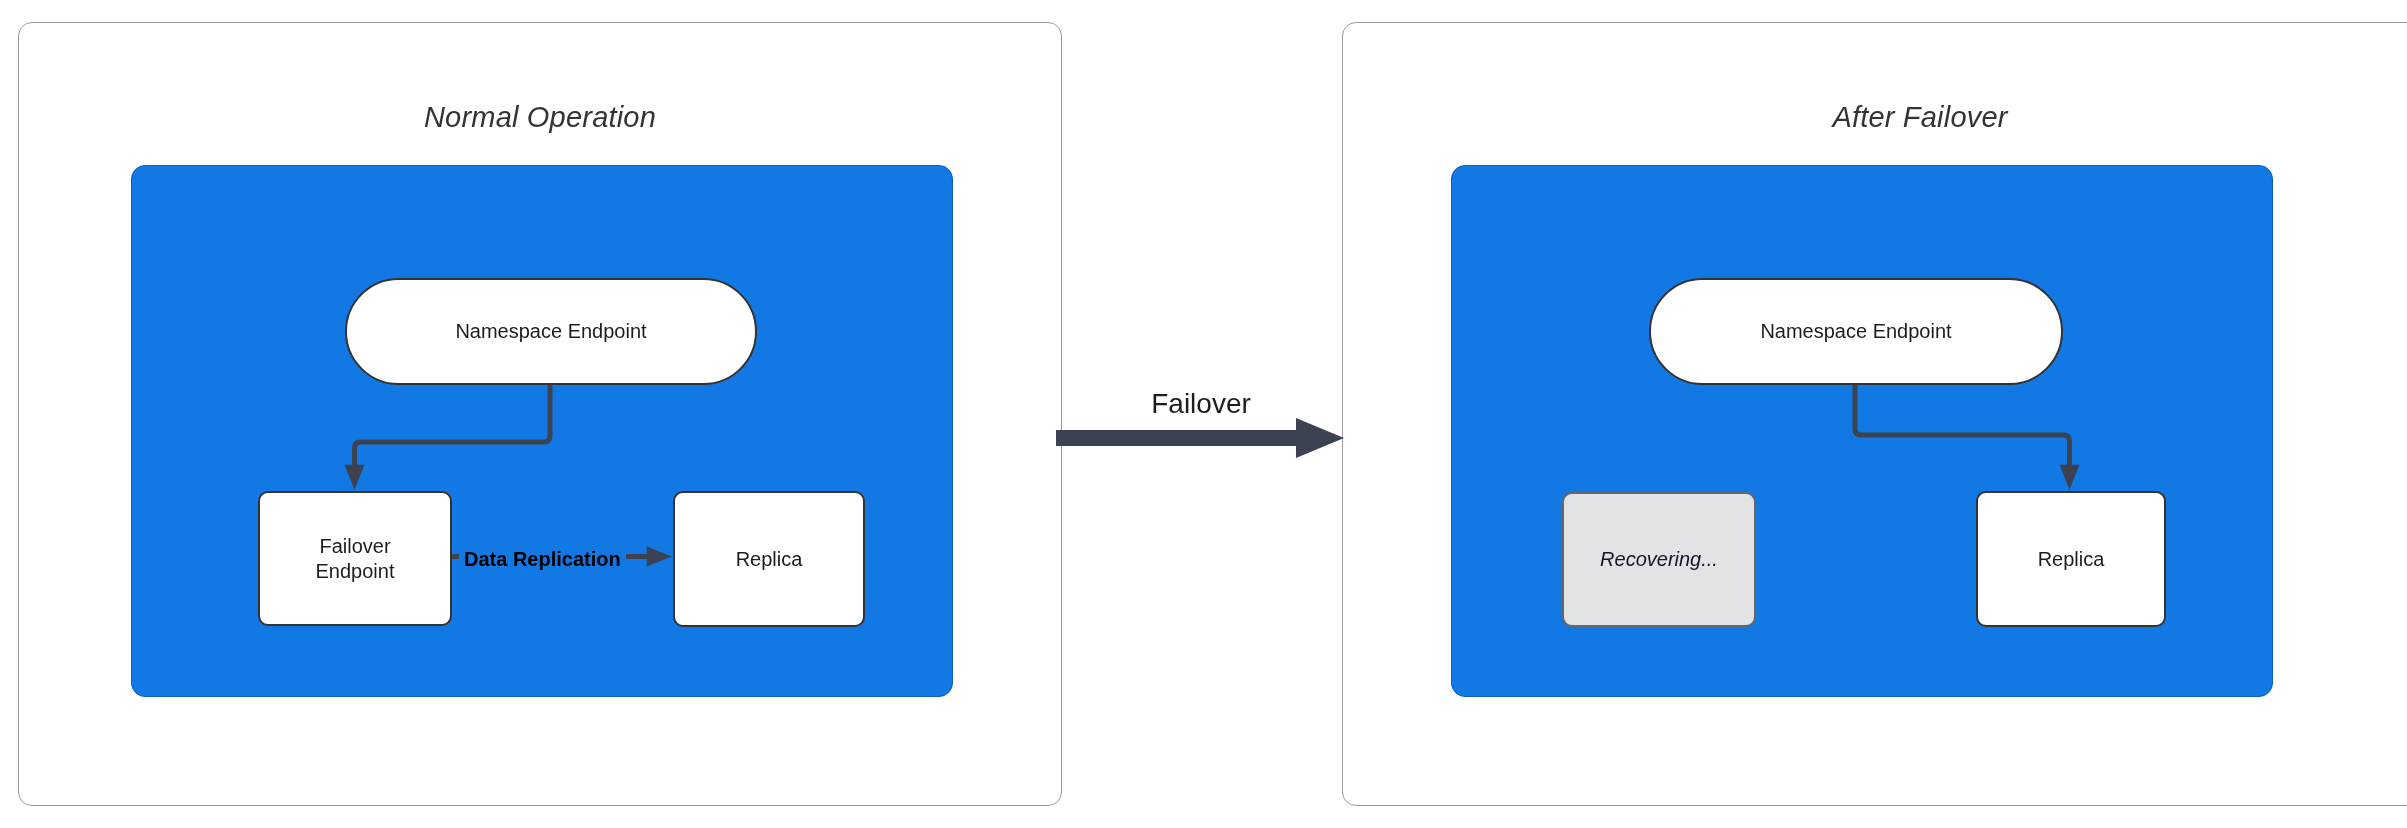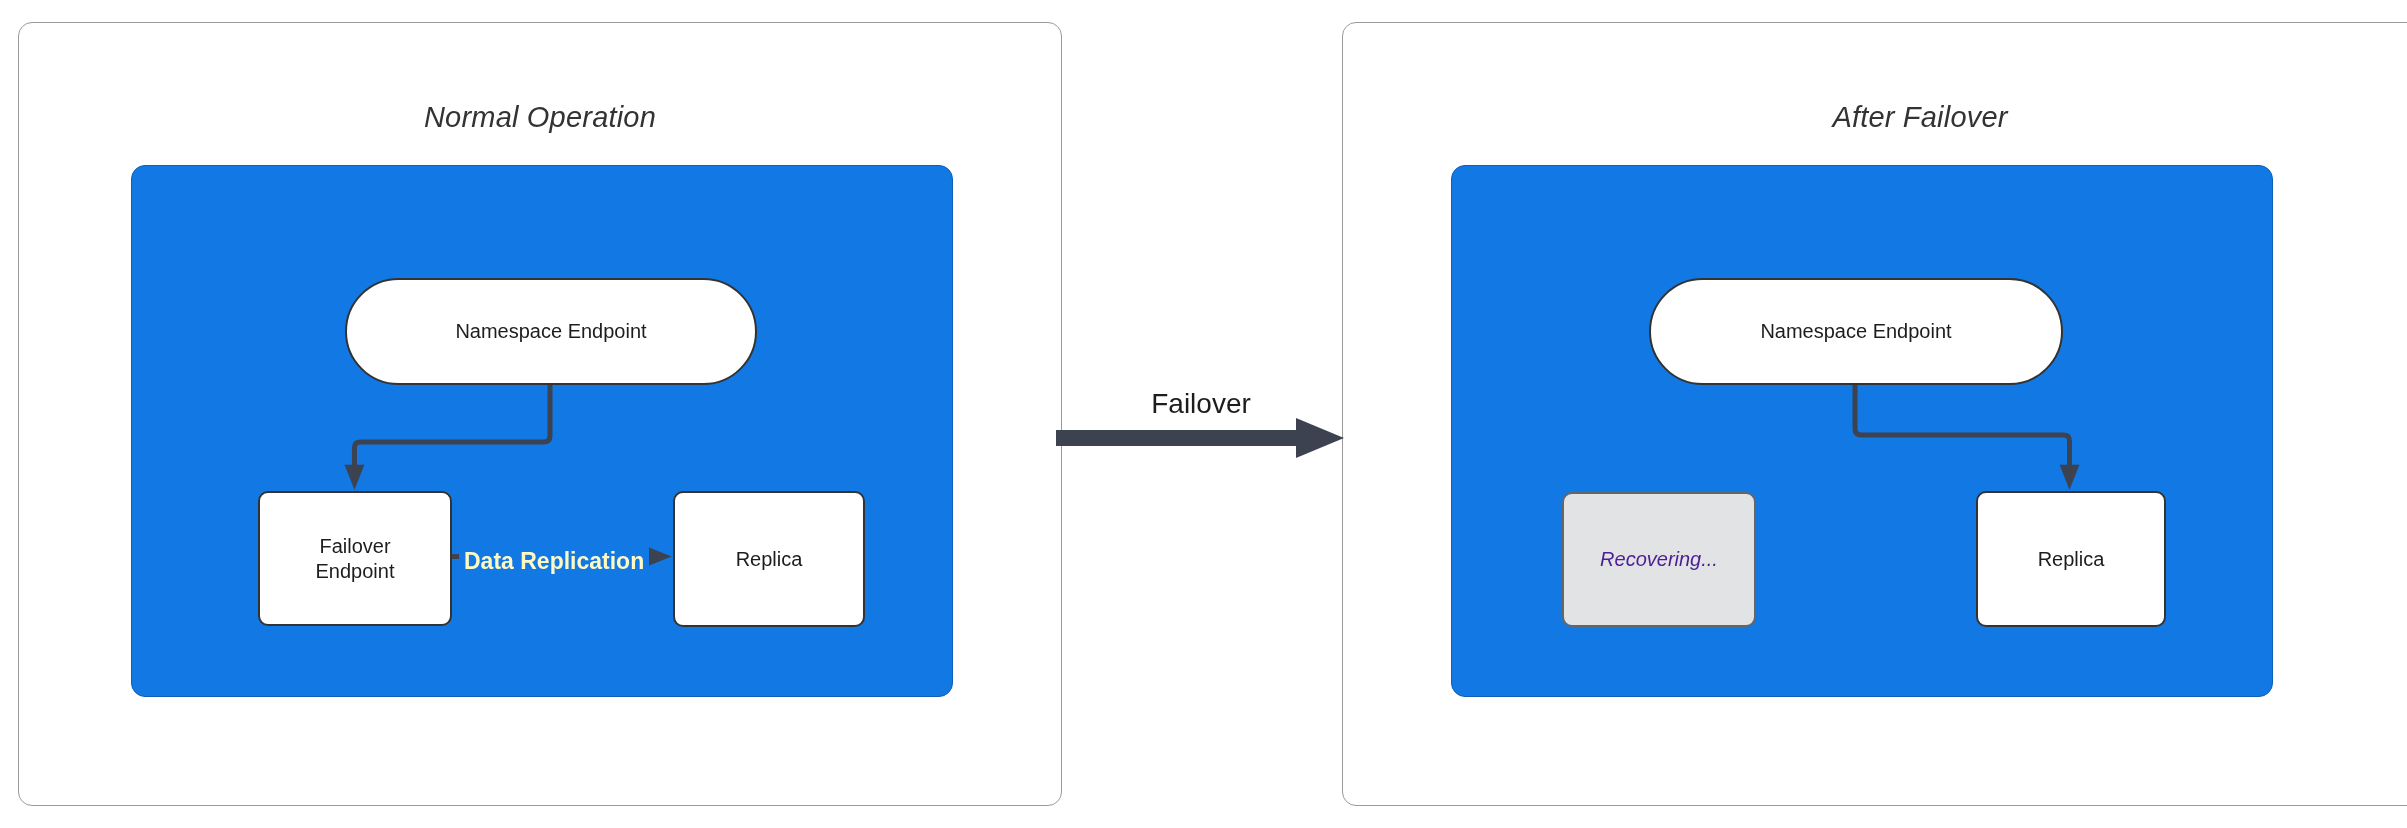--- a/index.html
+++ b/index.html
@@ -67,21 +67,21 @@
     font-size: 20px;
     color: #1d1d1d;
     line-height: 1.22;
     z-index: 4;
   }
   .node.pill  { border-radius: 60px; }
   .node.boxy  { border-radius: 10px; }
   .node.recovering {
     background: #e1e3e5;
     border: 2px solid #666666;
-    color: #4c1d95;
+    color: #0f172a;
     font-style: italic;
   }
 
   
   #ep-left        { left: 213px; top: 112px;  width: 412px; height: 107px; }
   #primary-left   { left: 126px; top: 325px;  width: 194px; height: 135px; }
   #replica-left   { left: 541px; top: 325px;  width: 192px; height: 136px; }
 
   
   #ep-right       { left: 197px; top: 112px;  width: 414px; height: 107px; }
@@ -102,23 +102,23 @@
     stroke: #3c4250;
     stroke-width: 5;
     stroke-linecap: butt;
     stroke-linejoin: round;
   }
   .conn-head { fill: #3c4250; }
 
   
   .repl-label {
     position: absolute;
-    font-size: 23px;
+    font-size: 20px;
     font-weight: bold;
-    color: #fef9c3;
+    color: #000000;
     background: #1278e3;
     padding: 1px 5px;
     white-space: nowrap;
     z-index: 5;
   }
   #repl-label-left { left: 327px; top: 381px; }
 
   
   #failover-arrow {
     position: absolute;

